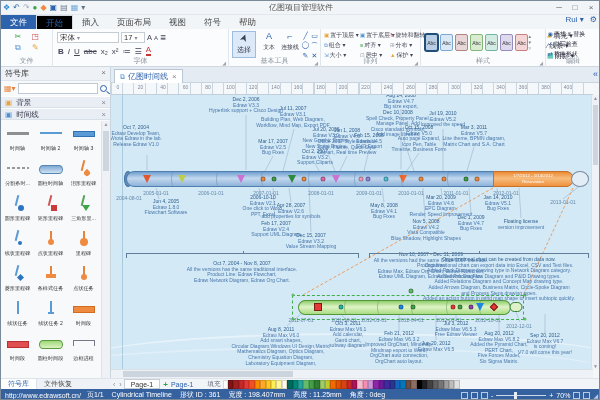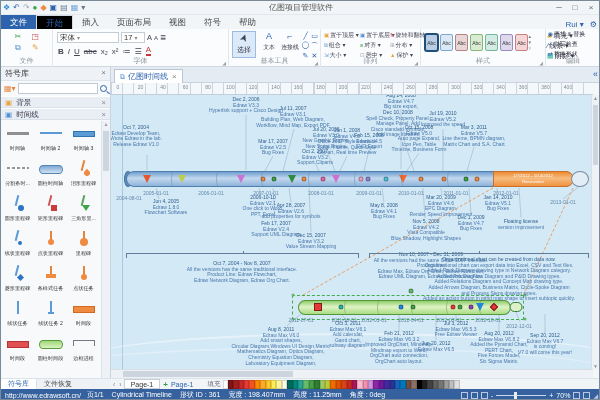--- a/index.html
+++ b/index.html
@@ -13,21 +13,21 @@
   #qat .qat{font-size:8px;line-height:14px;cursor:default;}
   #wintitle{position:absolute;left:0;right:0;top:0;text-align:center;font-size:8px;color:#555;line-height:14px;}
   #winbtns{position:absolute;right:2px;top:0;display:flex;}
   #winbtns span{width:16px;text-align:center;font-size:8px;line-height:14px;color:#666;}
   
   #tabrow{position:absolute;left:0;top:14px;width:600px;height:14px;background:#f2f5f8;}
   #tabs{display:flex;height:14px;}
   .rtab{padding:0 9px;line-height:14px;font-size:8.5px;color:#444;}
   .rtab.primary{background:#2d62ad;color:#fff;}
   .rtab.active{background:#000000;border:1px solid #d5dbe2;border-bottom:none;color:#2d62ad;}
-  #account{position:absolute;right:4px;top:0;font-size:8px;color:#2d62ad;display:flex;gap:6px;align-items:flex-end;height:14px;}
+  #account{position:absolute;right:4px;top:0;font-size:8px;color:#2d62ad;display:flex;gap:6px;align-items:flex-start;height:14px;}
   
   #ribbon{position:absolute;left:0;top:28px;width:600px;height:38px;background:#fbfcfd;border-bottom:1px solid #d0d7de;}
   .rgroup{position:absolute;top:0;height:38px;border-right:1px solid #e2e7ec;}
   .glabel{position:absolute;bottom:1px;left:0;right:0;text-align:center;font-size:7px;color:#8a949e;}
   .launcher{position:absolute;bottom:1px;right:2px;font-size:5px;color:#9aa4ae;}
   #g-file{left:0;width:52px;}
   #file-icons{display:grid;grid-template-columns:1fr 1fr;padding:3px 8px 0 8px;row-gap:2px;}
   #file-icons span{font-size:8px;text-align:center;}
   #g-font{left:52px;width:176px;}
   .fontrow1{display:flex;gap:2px;padding:3px 3px 0 4px;align-items:center;}

